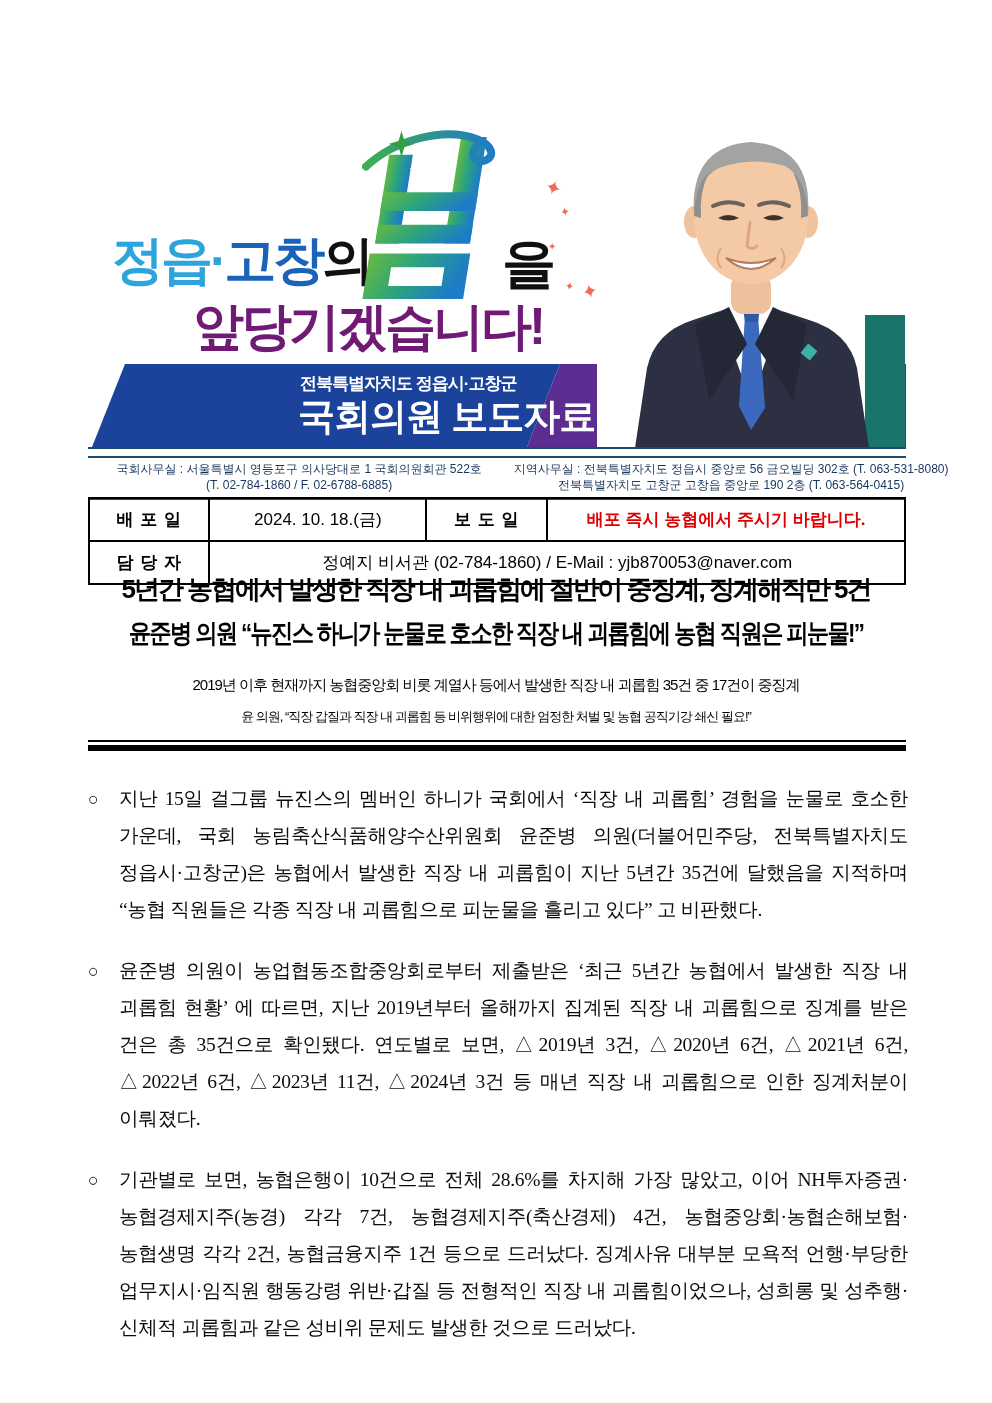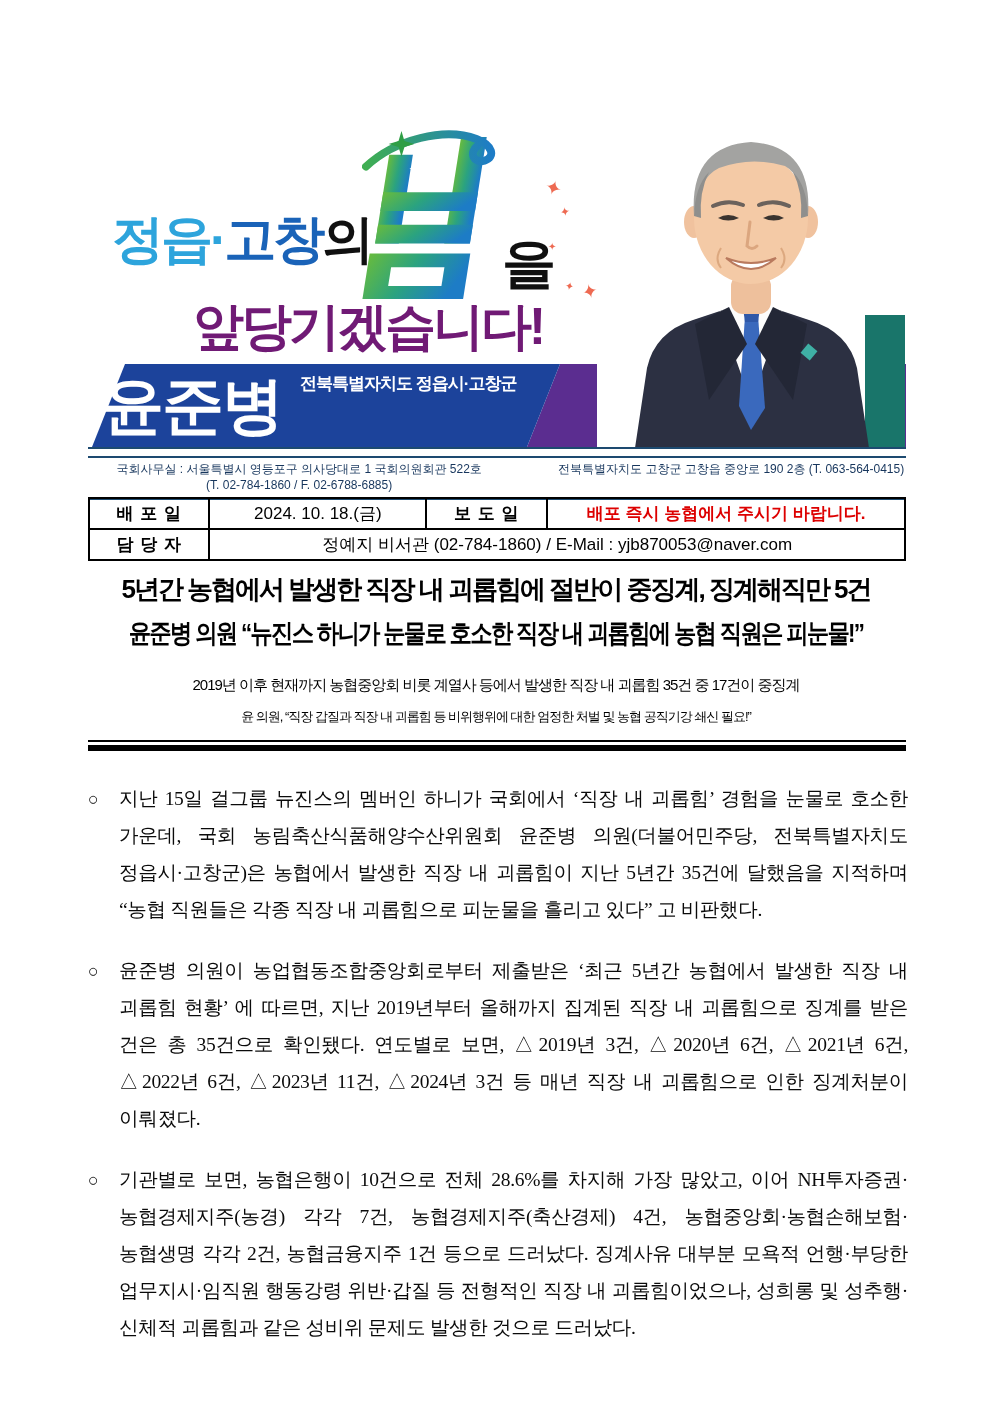--- a/index.html
+++ b/index.html
@@ -1,21 +1,21 @@
 <!DOCTYPE html>
 <html><head>
 <meta charset="utf-8">
 <style>
   html,body{margin:0;padding:0;background:#ffffff;}
   .page{
     position:relative;width:992px;height:1403px;background:#ffffff;overflow:hidden;
     font-family:"Liberation Sans",sans-serif;color:#000;
   }
   
-  .slogan-line1{position:absolute;left:112px;top:205px;font-size:52px;font-weight:800;letter-spacing:-3px;white-space:nowrap;text-align:right;}
+  .slogan-line1{position:absolute;left:112px;top:226px;font-size:52px;font-weight:800;letter-spacing:-3px;white-space:nowrap;text-align:right;}
   .seg-sky{color:#2da4dc;}
   .seg-blue{color:#1a63b8;}
   .seg-black{color:#101010;}
   .bom-logo{position:absolute;left:362px;top:127px;width:150px;height:176px;}
   .slogan-eul{position:absolute;left:502px;top:228px;font-size:54px;font-weight:800;color:#101010;}
   .slogan-line2{position:absolute;left:193px;top:293px;font-size:51px;font-weight:800;letter-spacing:-3px;color:#701a75;white-space:nowrap;}
   .sparkle{position:absolute;color:#ee6a52;line-height:1;}
   .sp1{left:545px;top:178px;font-size:20px;transform:rotate(18deg);}
   .sp2{left:560px;top:206px;font-size:12px;transform:rotate(-10deg);}
   .sp3{left:548px;top:242px;font-size:10px;}
@@ -36,21 +36,21 @@
   
   .office-bar{position:absolute;left:88px;top:447px;width:818px;z-index:4;}
   .office-rule-top{height:7px;border-top:2px solid #1d4a70;border-bottom:2px solid #1d4a70;}
   .office-content{display:flex;padding:3px 0 4px 0;}
   .office-col{font-size:12px;line-height:16px;color:#17365d;text-align:center;margin-left:23px;}
   .office-col.left{flex:0 0 46%;}
   .office-col.right{flex:0 0 54%;}
   .office-rule-bottom{height:3px;background:#1d4a70;}
   
   .info-table{position:absolute;left:88px;top:497px;width:818px;border-collapse:collapse;z-index:4;}
-  .info-table td{border:2px solid #000;height:29px;text-align:center;vertical-align:middle;font-size:17px;padding:0 4px;}
+  .info-table td{border:2px solid #000;height:29px;text-align:center;vertical-align:middle;font-size:17px;padding:6px 4px;}
   .td-label{font-weight:700;width:115px;letter-spacing:1px;}
   .td-date{width:214px;}
   .td-report{width:362px;}
   .red-bold{color:#dd0000;font-weight:700;}
   
   .headline1{position:absolute;left:0;top:572px;width:992px;text-align:center;font-size:26px;font-weight:800;letter-spacing:-2px;white-space:nowrap;}
   .headline2{position:absolute;left:0;top:616px;width:992px;text-align:center;font-size:26px;font-weight:800;letter-spacing:-2px;white-space:nowrap;transform:scaleX(0.86);transform-origin:50% 50%;}
   .subtitle1{position:absolute;left:0;top:676px;width:992px;text-align:center;font-size:15px;font-weight:500;letter-spacing:-1px;white-space:nowrap;}
   .subtitle2{position:absolute;left:0;top:708px;width:992px;text-align:center;font-size:13px;font-weight:500;letter-spacing:-1px;white-space:nowrap;}
   .separator{position:absolute;left:88px;top:740px;width:818px;height:3px;border-top:2px solid #000;border-bottom:6px solid #000;}
@@ -132,32 +132,33 @@
     <path d="M124,138 Q117,149 124,158" stroke="#dca87f" stroke-width="2" fill="none"></path>
     <path d="M184,138 Q191,149 184,158" stroke="#dca87f" stroke-width="2" fill="none"></path>
     <rect x="206" y="236" width="12" height="12" fill="#3fb0a5" transform="rotate(40 212 242)"></rect>
   </svg>
 
   <div class="banner">
     <svg width="818" height="83" viewBox="0 0 818 83">
       <polygon points="472,0 818,0 818,83 439,83" fill="#5b2d90"></polygon>
       <polygon points="37,0 472,0 439,83 4,83" fill="#1c439b"></polygon>
     </svg>
-    <div class="banner-name">윤준병</div>
     <div class="banner-region">전북특별자치도 정읍시·고창군</div>
+    <div class="banner-title">국회의원 보도자료</div>
   </div>
 
   <div class="office-bar">
     <div class="office-rule-top"></div>
     <div class="office-content">
       <div class="office-col left">
         <div>국회사무실 : 서울특별시 영등포구 의사당대로 1 국회의원회관 522호</div>
         <div>(T. 02-784-1860 / F. 02-6788-6885)</div>
       </div>
       <div class="office-col right">
+        <div>지역사무실 : 전북특별자치도 정읍시 중앙로 56 금오빌딩 302호 (T. 063-531-8080)</div>
         <div>전북특별자치도 고창군 고창읍 중앙로 190 2층 (T. 063-564-0415)</div>
       </div>
     </div>
     <div class="office-rule-bottom"></div>
   </div>
 
   <table class="info-table">
     <tbody>
         <tr>
       <td class="td-label">배 포 일</td>

